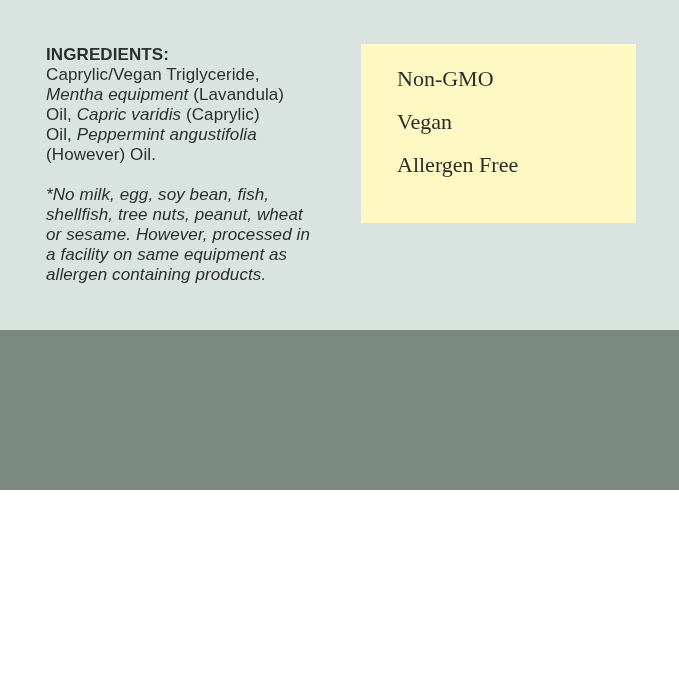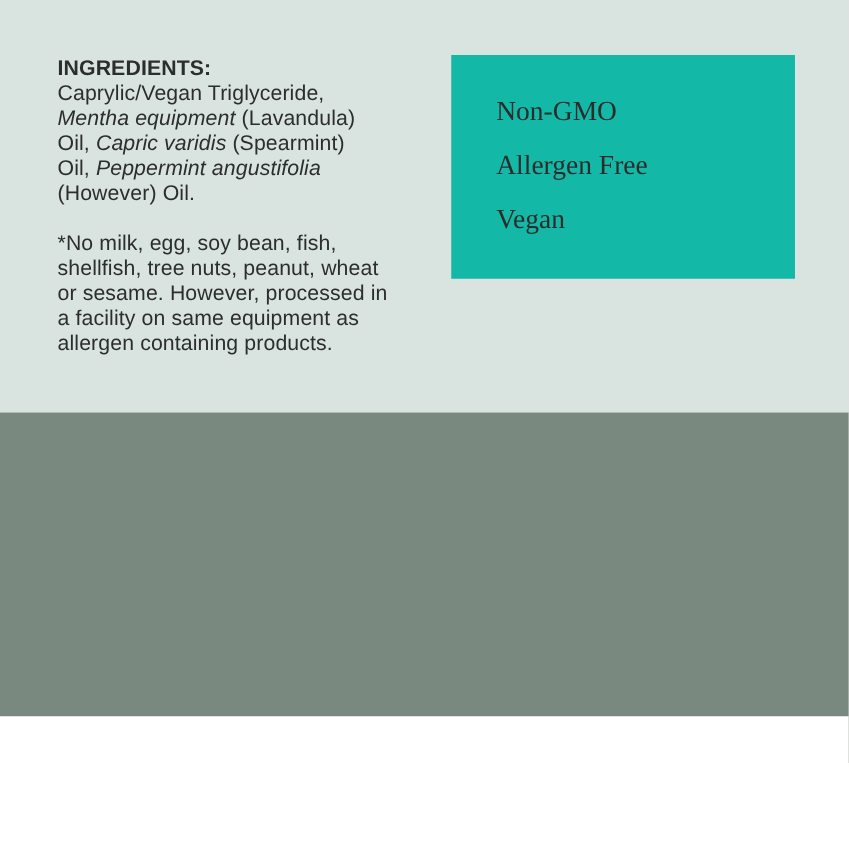--- a/index.html
+++ b/index.html
@@ -4,21 +4,21 @@
 <style>
   * { margin: 0; padding: 0; box-sizing: border-box; }
   html, body { width: 679px; height: 679px; }
   body {
     font-family: "Liberation Sans", sans-serif;
     -webkit-font-smoothing: antialiased;
   }
   .label-panel {
     position: relative;
     width: 679px;
-    height: 573px;
+    height: 490px;
     overflow: hidden;
   }
   .top-section {
     position: absolute;
     left: 0; top: 0;
     width: 679px; height: 330px;
     background: #d9e3df;
   }
   .bottom-section {
     position: absolute;
@@ -29,57 +29,57 @@
   .col {
     position: absolute;
     font-size: 17px;
     line-height: 20px;
     letter-spacing: 0.1px;
   }
   .top-text { color: #2c2e2d; }
   .ingredients-col { left: 46px; top: 45px; width: 310px; }
   .hdr { font-weight: bold; }
   .pre { white-space: pre-line; }
-  .allergen-note { margin-top: 20px; }
+  .allergen-note { margin-top: 20px; font-style: italic; }
   .badges-box {
     position: absolute;
     left: 361px; top: 44px;
     width: 275px; height: 179px;
-    background: #14b8a6;
-    padding: 33px 0 0 36px;
+    background: #fef9c3;
+    padding: 23px 0 0 36px;
   }
   .badge-item {
     font-family: "Liberation Serif", "DejaVu Serif", serif;
     font-size: 22px;
     line-height: 23px;
     color: #2b2d2c;
     margin-bottom: 20px;
   }
 </style>
 </head>
 <body>
 
 <div class="label-panel">
 
   <div class="top-section">
 
     <div class="col top-text ingredients-col">
       <div class="hdr">INGREDIENTS:</div>
-      <div><span>Caprylic/Vegan Triglyceride,</span><br><em>Mentha equipment</em><span> (Lavandula)</span><br><span>Oil, </span><em>Capric varidis</em><span> (Spearmint)</span><br><span>Oil, </span><em>Peppermint angustifolia</em><br><span>(However) Oil.</span></div>
+      <div><span>Caprylic/Vegan Triglyceride,</span><br><em>Mentha equipment</em><span> (Lavandula)</span><br><span>Oil, </span><em>Capric varidis</em><span> (Caprylic)</span><br><span>Oil, </span><em>Peppermint angustifolia</em><br><span>(However) Oil.</span></div>
       <div class="pre allergen-note">*No milk, egg, soy bean, fish,
 shellfish, tree nuts, peanut, wheat
 or sesame. However, processed in
 a facility on same equipment as
 allergen containing products.</div>
     </div>
 
     <div class="badges-box">
       <div class="badge-item">Non-GMO</div>
+      <div class="badge-item">Vegan</div>
       <div class="badge-item">Allergen Free</div>
-      <div class="badge-item">Vegan</div>
     </div>
 
   </div>
 
   <div class="bottom-section">
 
     
 
     
 

